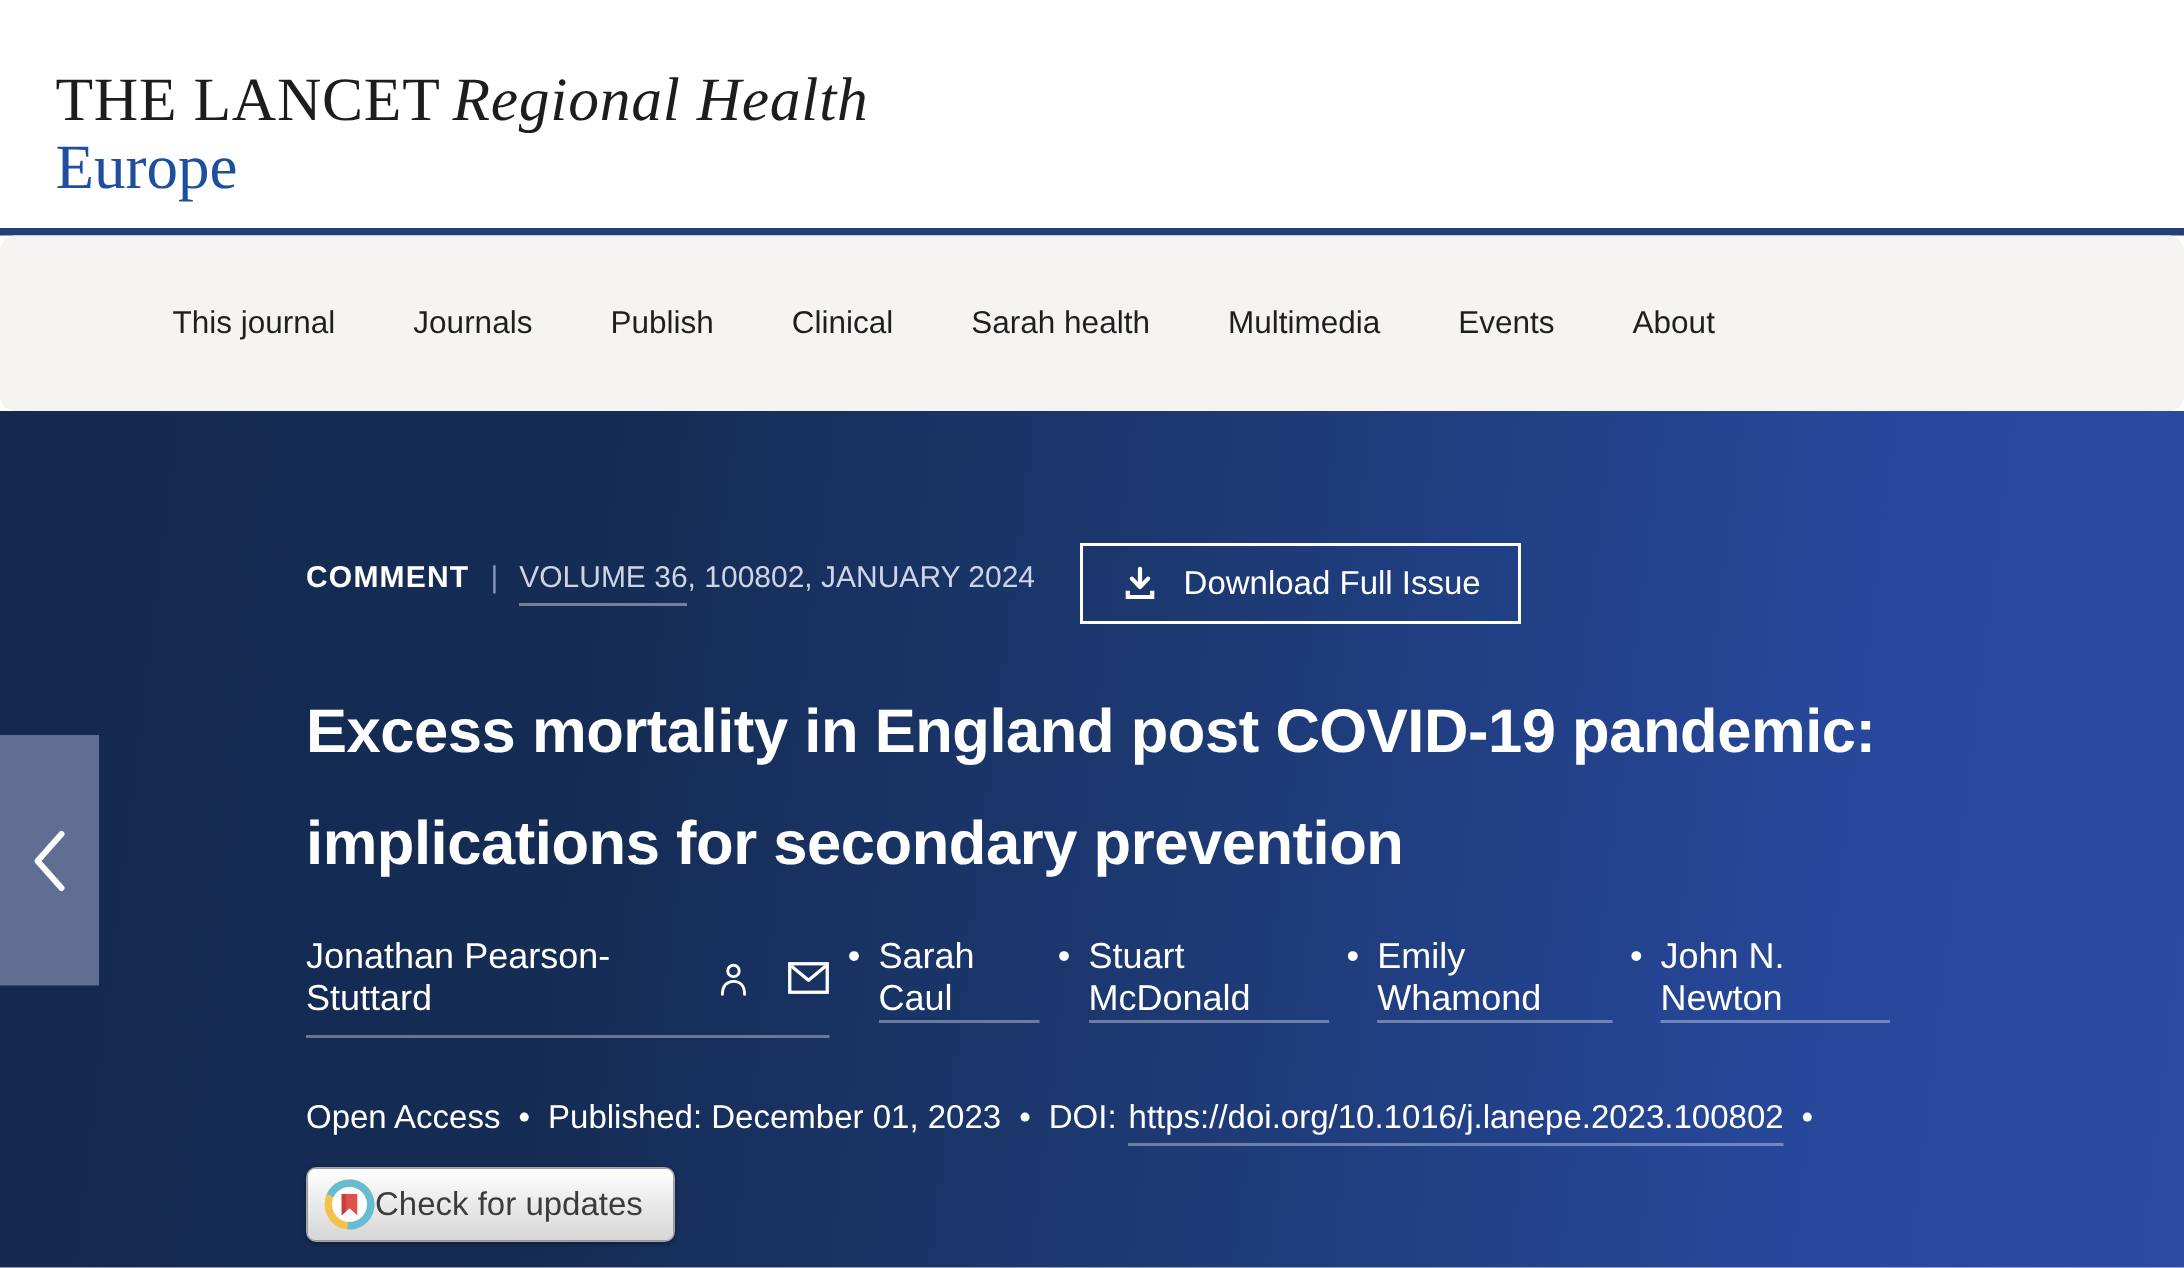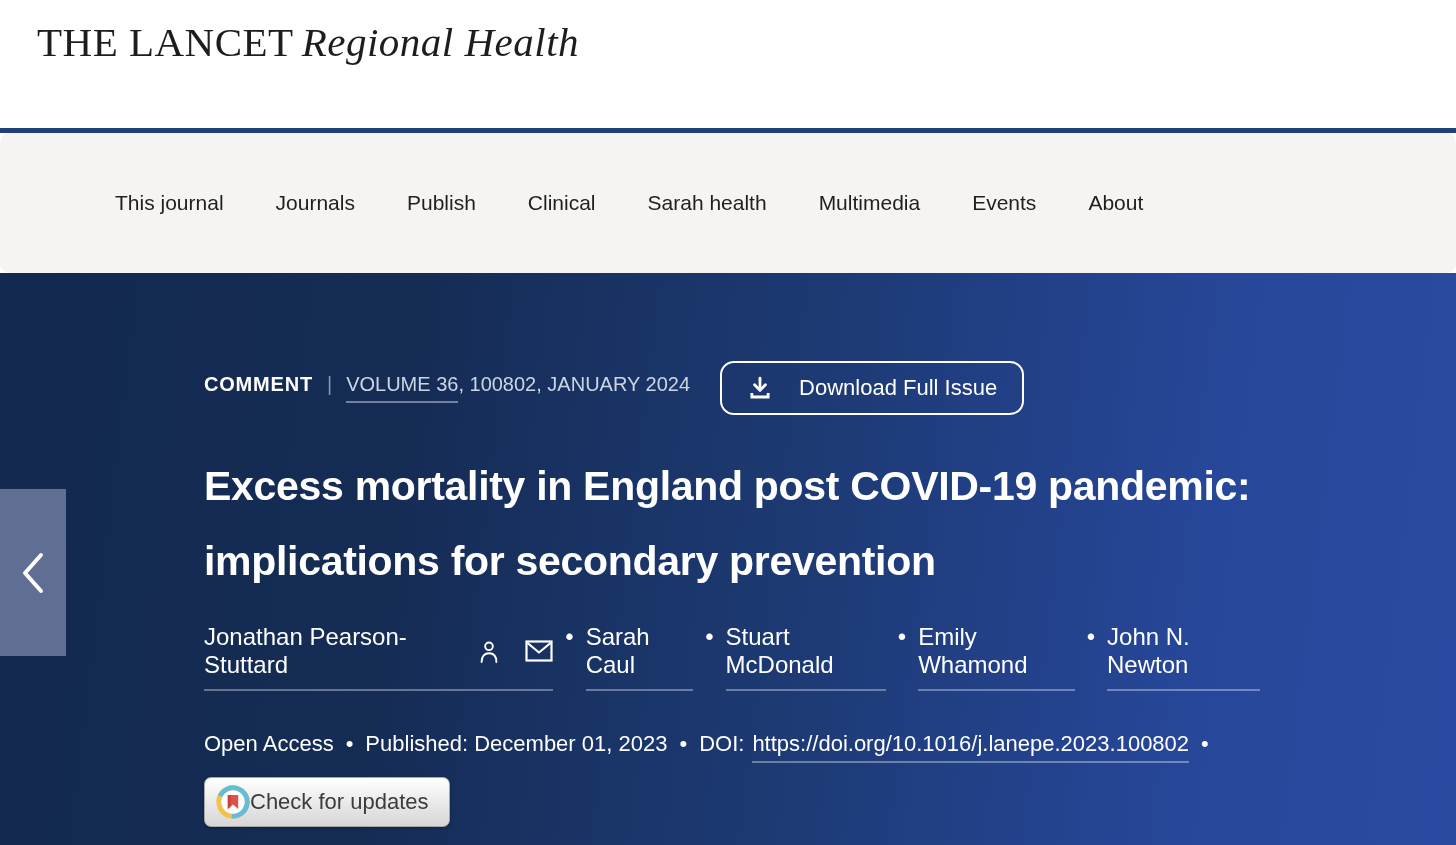--- a/index.html
+++ b/index.html
@@ -5,31 +5,31 @@
   * { box-sizing: border-box; }
   html, body { margin: 0; padding: 0; }
   body {
     width: 1456px; height: 845px;
     background: #ffffff;
     font-family: "Liberation Sans", sans-serif;
     overflow: hidden;
   }
 
   
-  .site-header { height: 128px; padding: 20px 0 0 37px; }
+  .site-header { height: 128px; padding: 20px 0 0 37px; margin-top: 24px; }
   .logo { display: inline-block; cursor: pointer; }
   .logo-line1 { font-family: "Liberation Serif", serif; font-size: 41px; color: #1d1d1b; line-height: 1.1; letter-spacing: 0.5px; }
   .brand-suffix { font-style: italic; margin-left: 8px; }
   .logo-region { font-family: "Liberation Serif", serif; font-size: 42px; color: #1e4f9e; line-height: 1.05; margin-top: 1px; }
 
   .blue-divider { height: 5px; background: #223f78; }
 
   
   .main-nav {
-    height: 140px; background: #f5f4f3;
+    height: 117px; background: #f5f4f3;
     display: flex; align-items: center;
     padding-left: 115px; gap: 52px; border-radius: 10px;
   }
   .nav-item { font-size: 21px; color: #1f1f1f; text-decoration: none; cursor: pointer; white-space: nowrap; }
 
   
   .hero {
     position: relative; height: 576px;
     background: linear-gradient(97deg, #13294f 0%, #152c55 28%, #1d3a74 55%, #27479a 82%, #2b4ba2 100%);
     border-bottom: 1px solid #0d1d3a;
@@ -44,39 +44,39 @@
   .hero-content { padding: 88px 0 0 204px; width: 1260px; }
 
   .eyebrow-row { display: flex; align-items: center; gap: 30px; }
   .eyebrow { display: flex; align-items: baseline; font-size: 20px; }
   .article-type { color: #ffffff; font-weight: bold; letter-spacing: 0.8px; }
   .pipe { color: #8496bb; margin: 0 14px; font-weight: normal; }
   .volume-link { color: #cdd5e4; border-bottom: 2px solid rgba(255,255,255,0.40); padding-bottom: 5px; cursor: pointer; text-decoration: none; }
   .issue-details { color: #cdd5e4; }
 
   .download-btn {
-    display: flex; align-items: center; gap: 26px;
+    display: flex; align-items: center; gap: 16px;
     background: transparent; border: 2px solid #ffffff;
     color: #ffffff; font-size: 22px; font-family: inherit;
-    padding: 12px 25px; cursor: pointer; border-radius: 14px; justify-content: space-between;
+    padding: 12px 25px; cursor: pointer; border-radius: 0; justify-content: space-between;
   }
 
   .article-title {
     margin: 40px 0 0; color: #ffffff;
     font-size: 41px; line-height: 63px; font-weight: bold; letter-spacing: -0.3px;
   }
   .article-title span { display: block; margin-top: 12px; }
 
   .authors-row { margin-top: 30px; display: flex; align-items: flex-start; font-size: 24px; color: #ffffff; }
   .author-chip {
     display: inline-flex; align-items: center; gap: 26px;
     border-bottom: 2px solid rgba(255,255,255,0.35); padding-bottom: 10px;
   }
   .author-link { color: #ffffff; text-decoration: none; cursor: pointer; }
-  .author-underline { border-bottom: 2px solid rgba(255,255,255,0.35); padding-bottom: 10px; }
+  .author-underline { border-bottom: 2px solid rgba(255,255,255,0.35); }
   .bullet { margin: 0 12px; color: #ffffff; }
   .icon-btn { background: none; border: none; padding: 0; cursor: pointer; display: inline-flex; }
 
   .meta-row { margin-top: 40px; font-size: 22px; color: #ffffff; display: flex; align-items: baseline; }
   .doi-link { color: #ffffff; text-decoration: none; border-bottom: 2px solid rgba(255,255,255,0.35); padding-bottom: 4px; margin-left: 8px; cursor: pointer; }
   .meta-label { margin-right: 0; }
 
   .check-updates {
     margin-top: 14px;
     display: inline-flex; align-items: center; gap: 0;
@@ -90,20 +90,21 @@
 </head>
 <body>
 
 <div>
 
   <header class="site-header">
     <div class="logo">
       <div class="logo-line1">
         <span>THE LANCET</span><span class="brand-suffix">Regional Health</span>
       </div>
+      <div class="logo-region">Europe</div>
     </div>
   </header>
 
   <div class="blue-divider"></div>
 
   <nav class="main-nav">
     <a class="nav-item">This journal</a>
     <a class="nav-item">Journals</a>
     <a class="nav-item">Publish</a>
     <a class="nav-item">Clinical</a>

